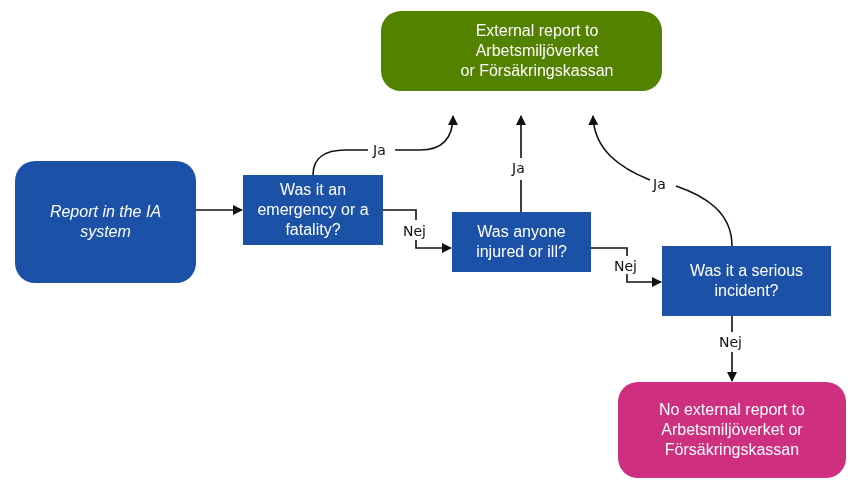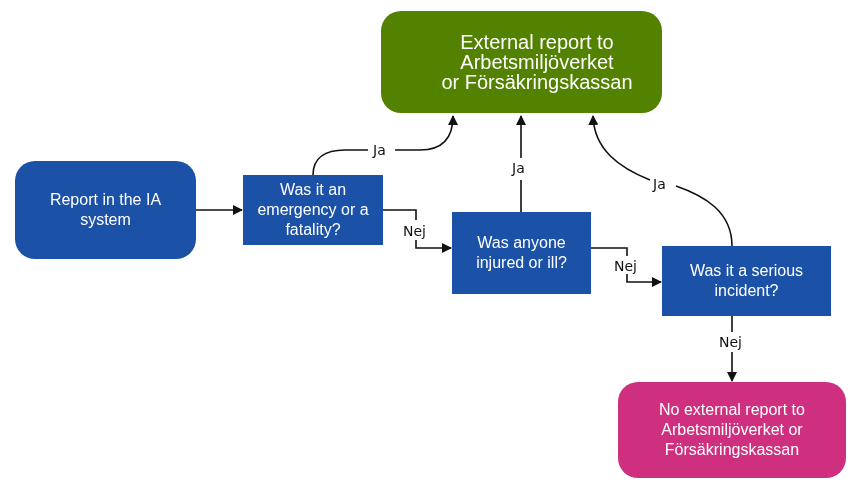--- a/index.html
+++ b/index.html
@@ -10,24 +10,24 @@
       text-align: center; color: #ffffff;
       font-family: "Liberation Sans", sans-serif;
       font-size: 16px; line-height: 20px;
       box-sizing: border-box; padding: 4px 8px;
     }
     .node span { white-space: pre-line; }
     .rounded { border-radius: 20px; }
     .blue { background: #1b52a7; }
     .green { background: #538100; }
     .pink { background: #cf2f7f; }
-    #n-external { left: 381px; top: 11px; width: 281px; height: 102px; font-size: 20px; padding-left: 39px; }
-    #n-report { left: 15px; top: 161px; width: 181px; height: 98px; }
+    #n-external { left: 381px; top: 11px; width: 281px; height: 80px; font-size: 16px; padding-left: 39px; }
+    #n-report { left: 15px; top: 161px; width: 181px; height: 122px; font-style: italic; }
     #n-emergency { left: 243px; top: 175px; width: 140px; height: 70px; }
-    #n-injured { left: 452px; top: 212px; width: 139px; height: 82px; align-items: center; }
+    #n-injured { left: 452px; top: 212px; width: 139px; height: 60px; align-items: center; }
     #n-serious { left: 662px; top: 246px; width: 169px; height: 70px; }
     #n-noreport { left: 618px; top: 382px; width: 228px; height: 96px; }
     svg.edges { position: absolute; left: 0; top: 0; }
     .edge { fill: none; stroke: #111111; stroke-width: 1.6; }
     .elabel {
       font-family: "DejaVu Sans", sans-serif; font-size: 14px; fill: #111111;
     }
   </style>
 </head>
 <body>

